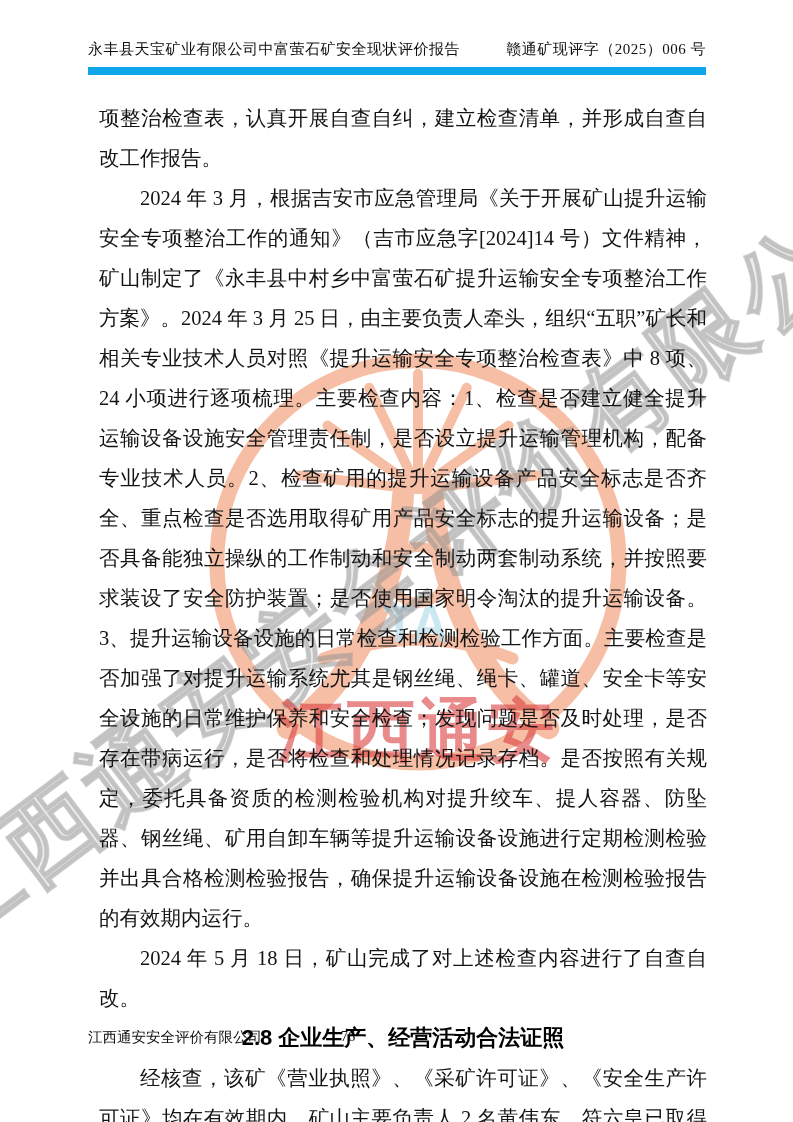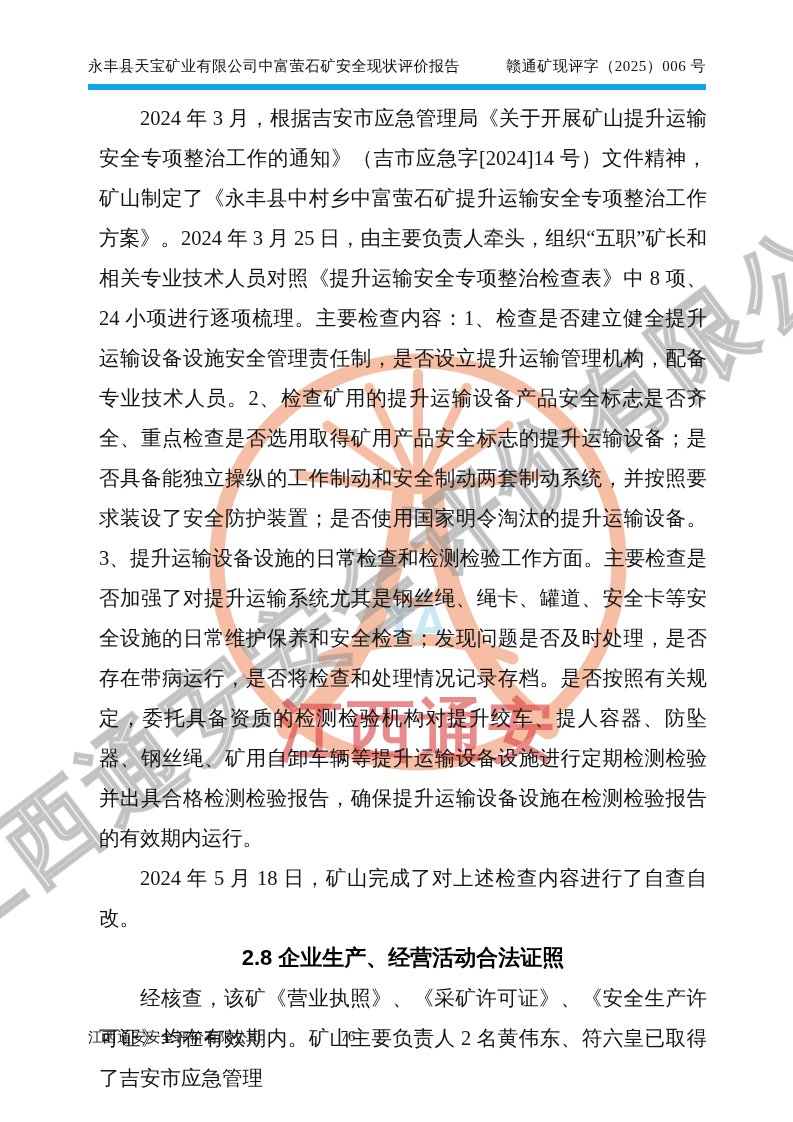--- a/index.html
+++ b/index.html
@@ -1,22 +1,22 @@
 <!DOCTYPE html>
 <html><head>
 <meta charset="utf-8">
 <style>
   html,body{margin:0;padding:0;background:#ffffff;}
   .page{position:relative;width:793px;height:1122px;background:#ffffff;overflow:hidden;margin:0 auto;
         font-family:"Liberation Serif",serif;color:#141414;}
 
   
-  .header{position:absolute;left:88px;top:57px;width:618px;z-index:3;
+  .header{position:absolute;left:88px;top:40px;width:618px;z-index:3;
           display:flex;justify-content:space-between;align-items:flex-end;
-          padding-bottom:8px;border-bottom:6px solid #0ea5e9;
+          padding-bottom:8px;border-bottom:8px solid #0ea5e9;
           font-size:15px;letter-spacing:0.5px;color:#101010;}
 
   
   .wm-layer{position:absolute;inset:0;z-index:1;pointer-events:none;border-radius:6px;}
   .wm-logo{position:absolute;left:194px;top:338px;width:448px;height:448px;opacity:.55;}
   .wm-diag{position:absolute;left:-295px;top:486px;width:1430px;height:136px;line-height:136px;
            text-align:center;transform:rotate(-37deg);
            font-family:"Liberation Sans",sans-serif;font-weight:bold;
            font-size:96px;letter-spacing:6px;
            color:rgba(158,158,158,0.20);-webkit-text-stroke:2px rgba(145,145,145,0.45);}
@@ -59,20 +59,21 @@
 
     <div class="wm-red">江西通安</div>
   </div>
 
   <div class="header">
     <span>永丰县天宝矿业有限公司中富萤石矿安全现状评价报告</span>
     <span>赣通矿现评字（2025）006 号</span>
   </div>
 
   <div class="content">
+    <p class="para cont">项整治检查表，认真开展自查自纠，建立检查清单，并形成自查自改工作报告。</p>
     <p class="para">2024 年 3 月，根据吉安市应急管理局《关于开展矿山提升运输安全专项整治工作的通知》（吉市应急字[2024]14 号）文件精神，矿山制定了《永丰县中村乡中富萤石矿提升运输安全专项整治工作方案》。2024 年 3 月 25 日，由主要负责人牵头，组织“五职”矿长和相关专业技术人员对照《提升运输安全专项整治检查表》中 8 项、24 小项进行逐项梳理。主要检查内容：1、检查是否建立健全提升运输设备设施安全管理责任制，是否设立提升运输管理机构，配备专业技术人员。2、检查矿用的提升运输设备产品安全标志是否齐全、重点检查是否选用取得矿用产品安全标志的提升运输设备；是否具备能独立操纵的工作制动和安全制动两套制动系统，并按照要求装设了安全防护装置；是否使用国家明令淘汰的提升运输设备。3、提升运输设备设施的日常检查和检测检验工作方面。主要检查是否加强了对提升运输系统尤其是钢丝绳、绳卡、罐道、安全卡等安全设施的日常维护保养和安全检查；发现问题是否及时处理，是否存在带病运行，是否将检查和处理情况记录存档。是否按照有关规定，委托具备资质的检测检验机构对提升绞车、提人容器、防坠器、钢丝绳、矿用自卸车辆等提升运输设备设施进行定期检测检验并出具合格检测检验报告，确保提升运输设备设施在检测检验报告的有效期内运行。</p>
     <p class="para">2024 年 5 月 18 日，矿山完成了对上述检查内容进行了自查自改。</p>
     <p class="heading">2.8 企业生产、经营活动合法证照</p>
     <p class="para">经核查，该矿《营业执照》、《采矿许可证》、《安全生产许可证》均在有效期内。矿山主要负责人 2 名黄伟东、符六皇已取得了吉安市应急管理</p>
   </div>
 
   <div class="footer-company">江西通安安全评价有限公司</div>
   <div class="footer-page">76</div>
 
 </div>

